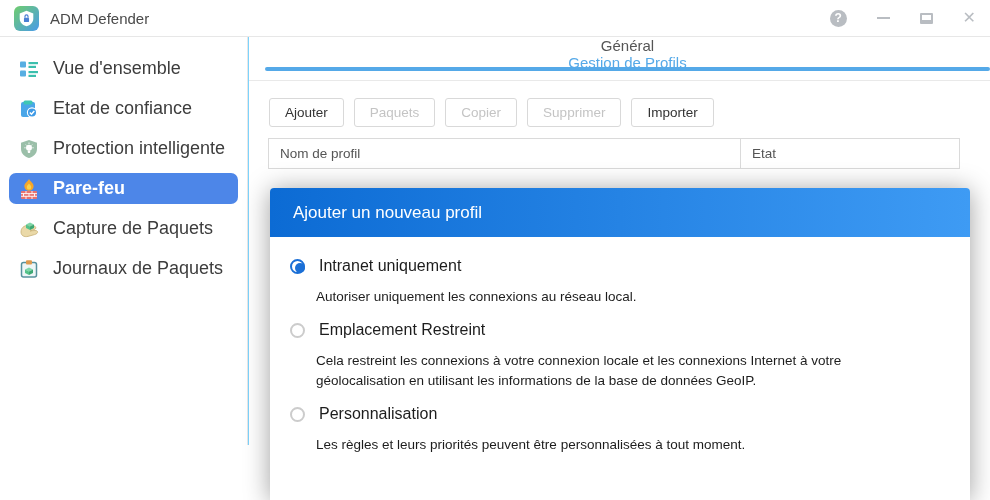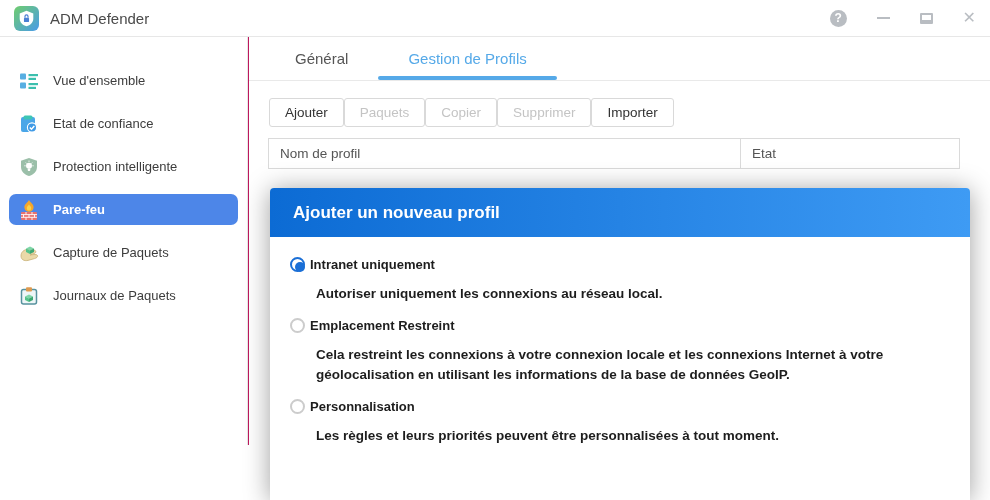--- a/index.html
+++ b/index.html
@@ -1,18 +1,18 @@
 <!DOCTYPE html>
 <html><head>
 <meta charset="utf-8">
 <style>
   * { margin:0; padding:0; box-sizing:border-box; }
   html,body { width:990px; height:500px; overflow:hidden; background:#fff;
               font-family:"Liberation Sans", sans-serif; }
-  .window { position:relative; width:990px; height:445px; background:#be185d; }
+  .window { position:relative; width:990px; height:445px; background:#7dd3fc; }
 
   
   .topbar { position:absolute; left:0; top:0; width:990px; height:37px;
             border-bottom:1px solid #e7e7e7; display:flex; align-items:center;
             padding:0 14px; background:#fff; z-index:5; }
   .app-icon { width:25px; height:25px; border-radius:6px;
               background:linear-gradient(135deg,#6cc879 10%,#4da0dd 90%);
               display:flex; align-items:center; justify-content:center; }
   .app-title { margin-left:11px; font-size:15px; color:#4a4a4a; }
   .win-controls { margin-left:auto; display:flex; align-items:center; gap:30px; }
@@ -20,65 +20,65 @@
                  color:#fff; font-size:12px; font-weight:bold; display:flex;
                  align-items:center; justify-content:center; cursor:pointer; }
   .ctl-min { width:13px; height:2px; background:#b9bdc2; cursor:pointer; }
   .ctl-max { width:13px; height:11px; border:2px solid #b9bdc2; border-bottom-width:4px;
              border-radius:1px; cursor:pointer; }
   .ctl-close { color:#b9bdc2; font-size:16px; line-height:16px; cursor:pointer; }
 
   
   .sidebar { position:absolute; left:0; top:37px; width:248px; bottom:0;
              border-right:1px solid #e7e7e7; padding-top:16px; background:#fff; }
-  .side-item { display:flex; align-items:center; height:31px; margin:12px 9px 9px 9px;
-               padding:0 8px; border-radius:7px; color:#3d3d3d; font-size:13px;
+  .side-item { display:flex; align-items:center; height:31px; margin:0 9px 9px 9px;
+               padding:0 8px; border-radius:7px; color:#3d3d3d; font-size:18px;
                cursor:pointer;text-align:right; }
   .side-item .ic { width:24px; height:24px; display:flex; align-items:center;
                    justify-content:center; margin-right:12px; flex:none; }
   .side-item.selected { background:#4d86e8; color:#fff; font-weight:bold; }
 
   
   .content { position:absolute; left:249px; top:37px; right:0; bottom:0; background:#fff; }
   .tabs { display:flex; height:44px; align-items:stretch; padding-left:16px;
-          border-bottom:1px solid #e9e9e9; }
+          border-bottom:1px solid #e9e9e9;flex-direction:column; }
   .tab { position:relative; display:flex; align-items:center; justify-content:center;
          padding:0 30px; font-size:15px; color:#555; cursor:pointer; }
   .tab.active { color:#55a9e8; }
   .tab.active::after { content:""; position:absolute; left:0; right:0; bottom:0;
                        height:4px; background:#55a9e8; border-radius:2px; }
 
-  .btnrow { display:flex; padding:17px 0 0 20px; }
+  .btnrow { display:flex; gap:10px; padding:17px 0 0 20px; }
   .btn { border:1px solid #d9d9d9; border-radius:3px; background:#fff;
          padding:6px 15px; font-size:13.5px; color:#333; cursor:pointer; }
   .btn.disabled { color:#c4c4c4; cursor:default; }
 
   .table-head { margin:11px 0 0 19px; width:692px; height:31px;
                 border:1px solid #dadada; display:flex; align-items:flex-start;
                 color:#555; font-size:13.5px; background:#fff; }
   .th { padding-left:11px; height:100%; display:flex; align-items:center; }
   .th-name { width:472px; border-right:1px solid #dadada; }
   .th-state { flex:1; }
 
   
   .modal { position:absolute; left:270px; top:188px; width:700px; height:312px;
            background:#fff; border-radius:4px 4px 0 0;
-           box-shadow:0 2px 26px rgba(0,0,0,0.38); z-index:10;font-weight:bold; }
+           box-shadow:0 2px 26px rgba(0,0,0,0.38); z-index:10; }
   .modal-header { height:49px; border-radius:4px 4px 0 0; color:#fff; font-size:17px;
                   background:linear-gradient(90deg,#0c6bd4 0%,#3e9bf4 100%);
                   display:flex; align-items:center; padding-left:23px; }
   .modal-body { padding:20px 22px 0 20px; }
   .option { margin-bottom:14px; }
   .radio-row { display:flex; align-items:center; cursor:pointer; }
   .radio { width:15px; height:15px; border-radius:50%; border:2px solid #cccccc;
            background:#fff; flex:none; position:relative; }
   .radio.checked { border-color:#1b6fd6; }
   .radio.checked::after { content:""; position:absolute; left:2.5px; top:2.5px;
                           width:10px; height:10px; border-radius:50%; background:#1b6fd6; }
-  .radio-label { margin-left:5px; font-size:13px; color:#1d1d1d; }
+  .radio-label { margin-left:14px; font-size:16px; color:#1d1d1d; }
   .option-desc { margin:12px 0 0 26px; font-size:13.5px; color:#1d1d1d;
                  line-height:20px; max-width:618px; }
 </style>
 </head>
 <body>
 
 <div class="window">
 
   <div class="topbar">
     <div class="app-icon">

